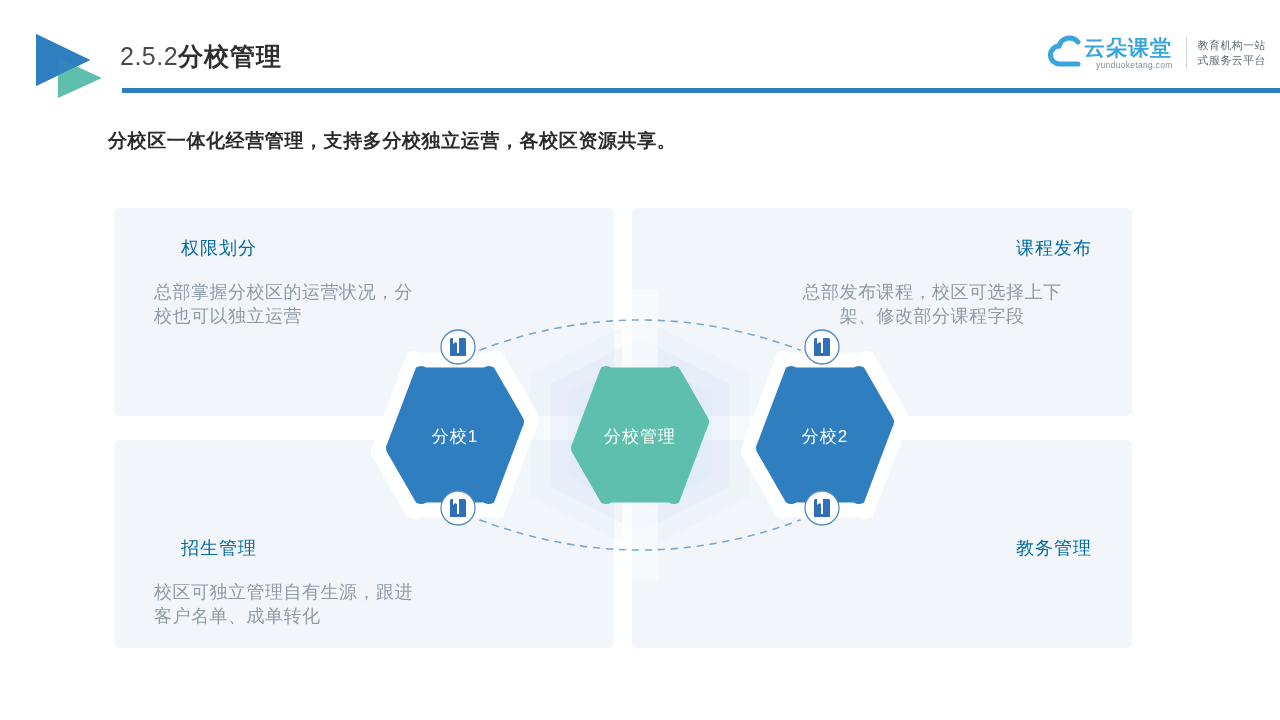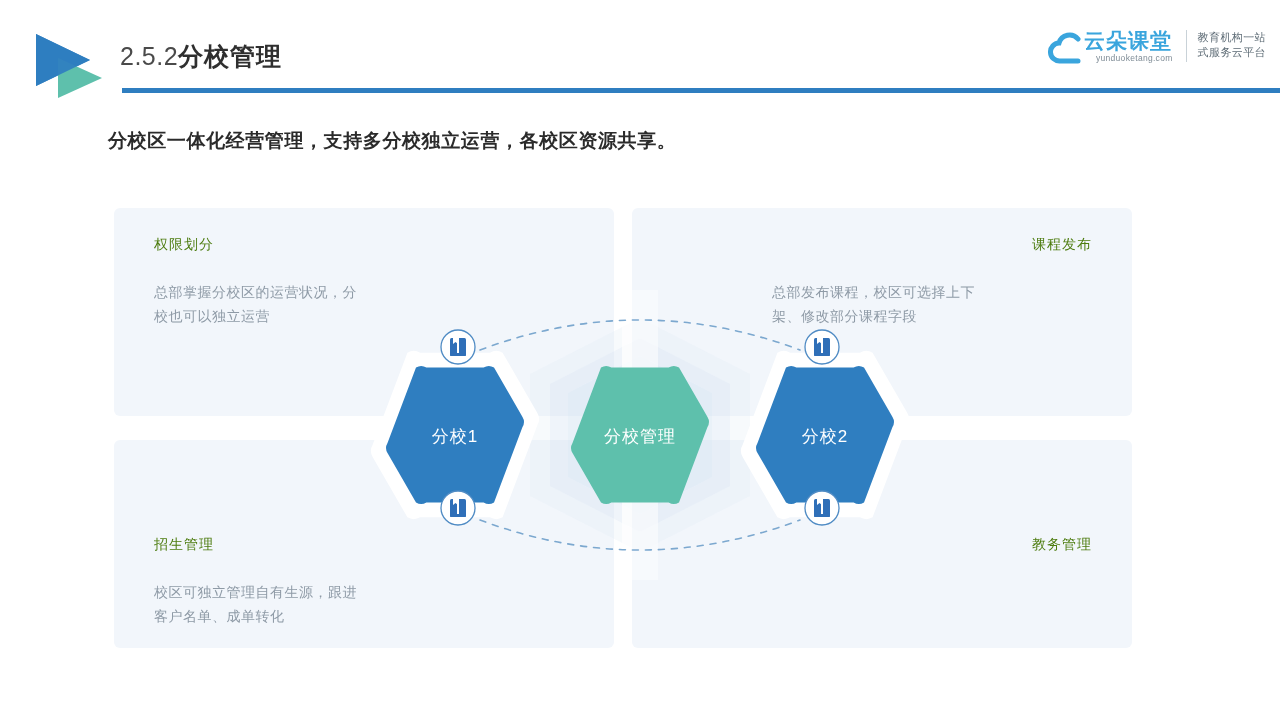--- a/index.html
+++ b/index.html
@@ -62,20 +62,21 @@
     background: #2f7ec0;
   }
 
   
   #brand {
     position: absolute;
     right: 14px;
     top: 30px;
     height: 46px;
     display: flex;
+    align-items: center;
   }
   #brand-cloud {
     position: relative;
     width: 42px;
     height: 40px;
     flex: none;
   }
   #brand-text {
     margin-left: -6px;
     line-height: 1;
@@ -134,39 +135,40 @@
     background: #f2f6fb;
     border-radius: 6px;
   }
   .panel.tl { left: 0;   top: 0; }
   .panel.tr { left: 518px; top: 0; }
   .panel.bl { left: 0;   top: 232px; }
   .panel.br { left: 518px; top: 232px; }
 
   .panel-title {
     position: absolute;
-    font-size: 14px;
-    color: #4d7c0f;
+    font-size: 18px;
+    color: #0369a1;
     letter-spacing: 1px;
     white-space: nowrap;
+    margin-left: 27px;
   }
   .panel-desc {
     position: absolute;
-    font-size: 14px;
+    font-size: 18px;
     color: #8e9aa6;
     line-height: 24px;
     letter-spacing: 0.5px;
     white-space: pre-line;
   }
 
   .panel.tl .panel-title { left: 40px; top: 28px; }
   .panel.tl .panel-desc  { left: 40px; top: 72px; text-align: left; width: 320px; }
 
   .panel.tr .panel-title { right: 40px; top: 28px; }
-  .panel.tr .panel-desc  { right: 40px; top: 72px; text-align: left; width: 320px; }
+  .panel.tr .panel-desc  { right: 40px; top: 72px; text-align: center; width: 320px; }
 
   .panel.bl .panel-title { left: 40px; top: 96px; }
   .panel.bl .panel-desc  { left: 40px; top: 140px; text-align: left; width: 320px; }
 
   .panel.br .panel-title { right: 40px; top: 96px; }
   .panel.br .panel-desc  { right: 40px; top: 140px; text-align: right; width: 320px; }
 
   
   #diagram {
     position: absolute;

